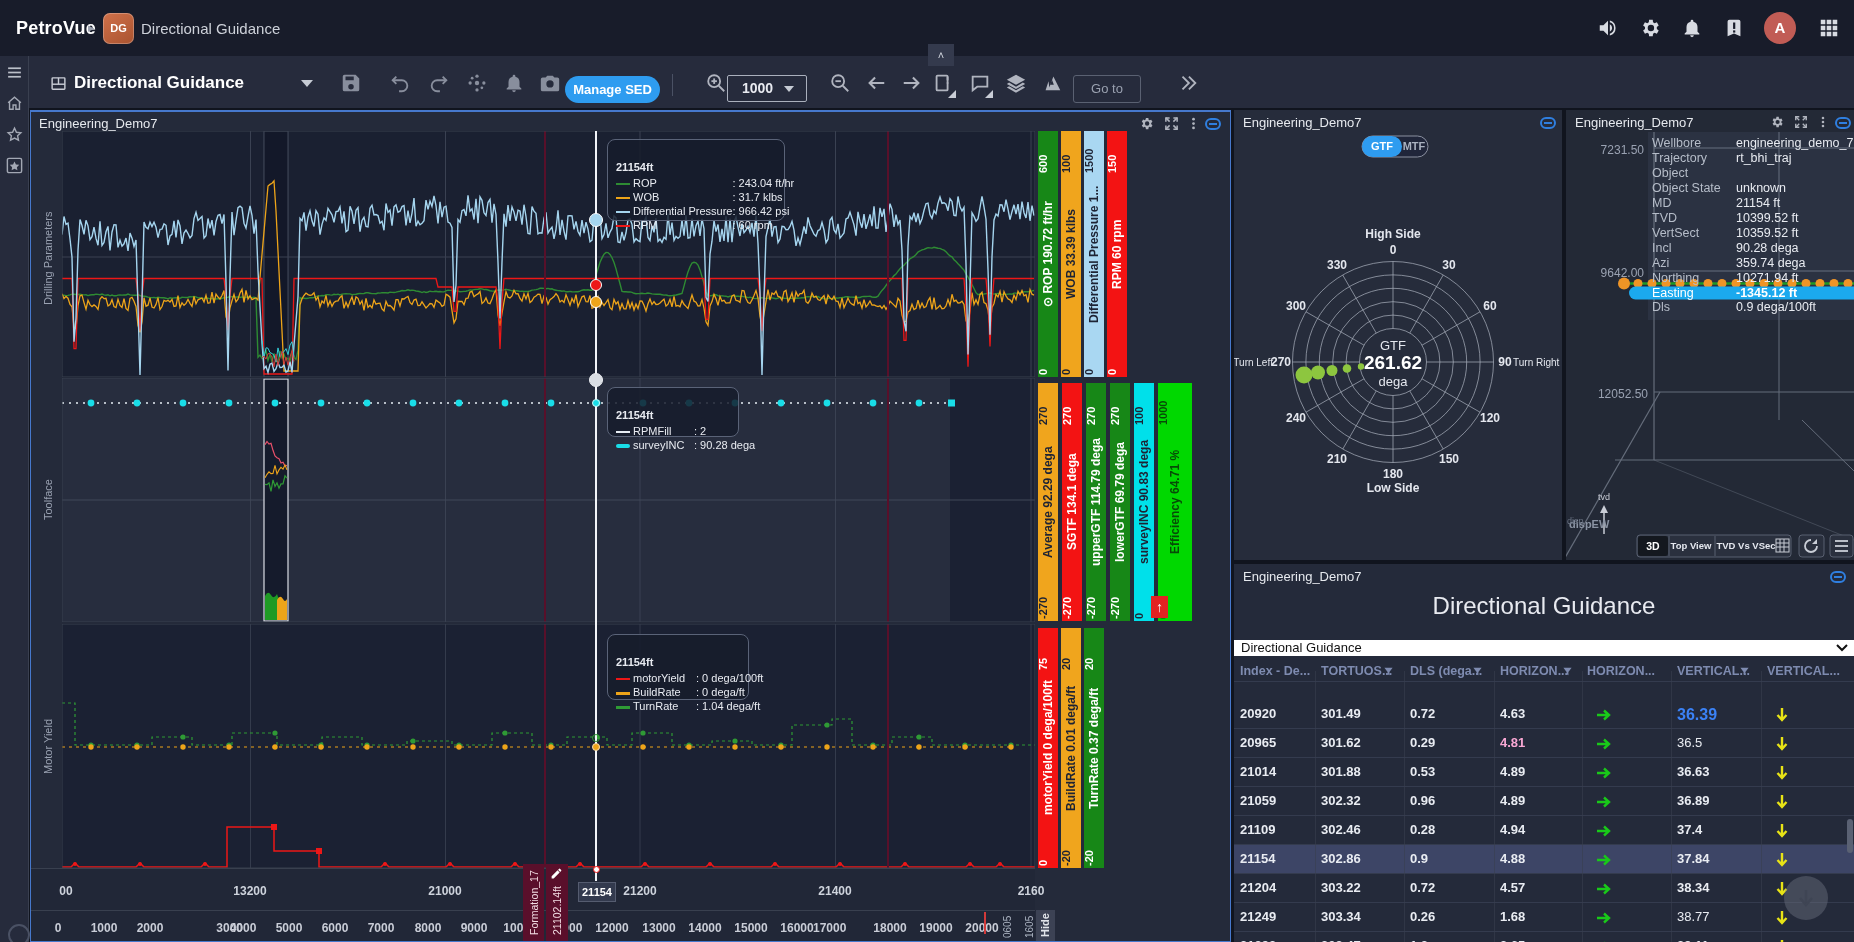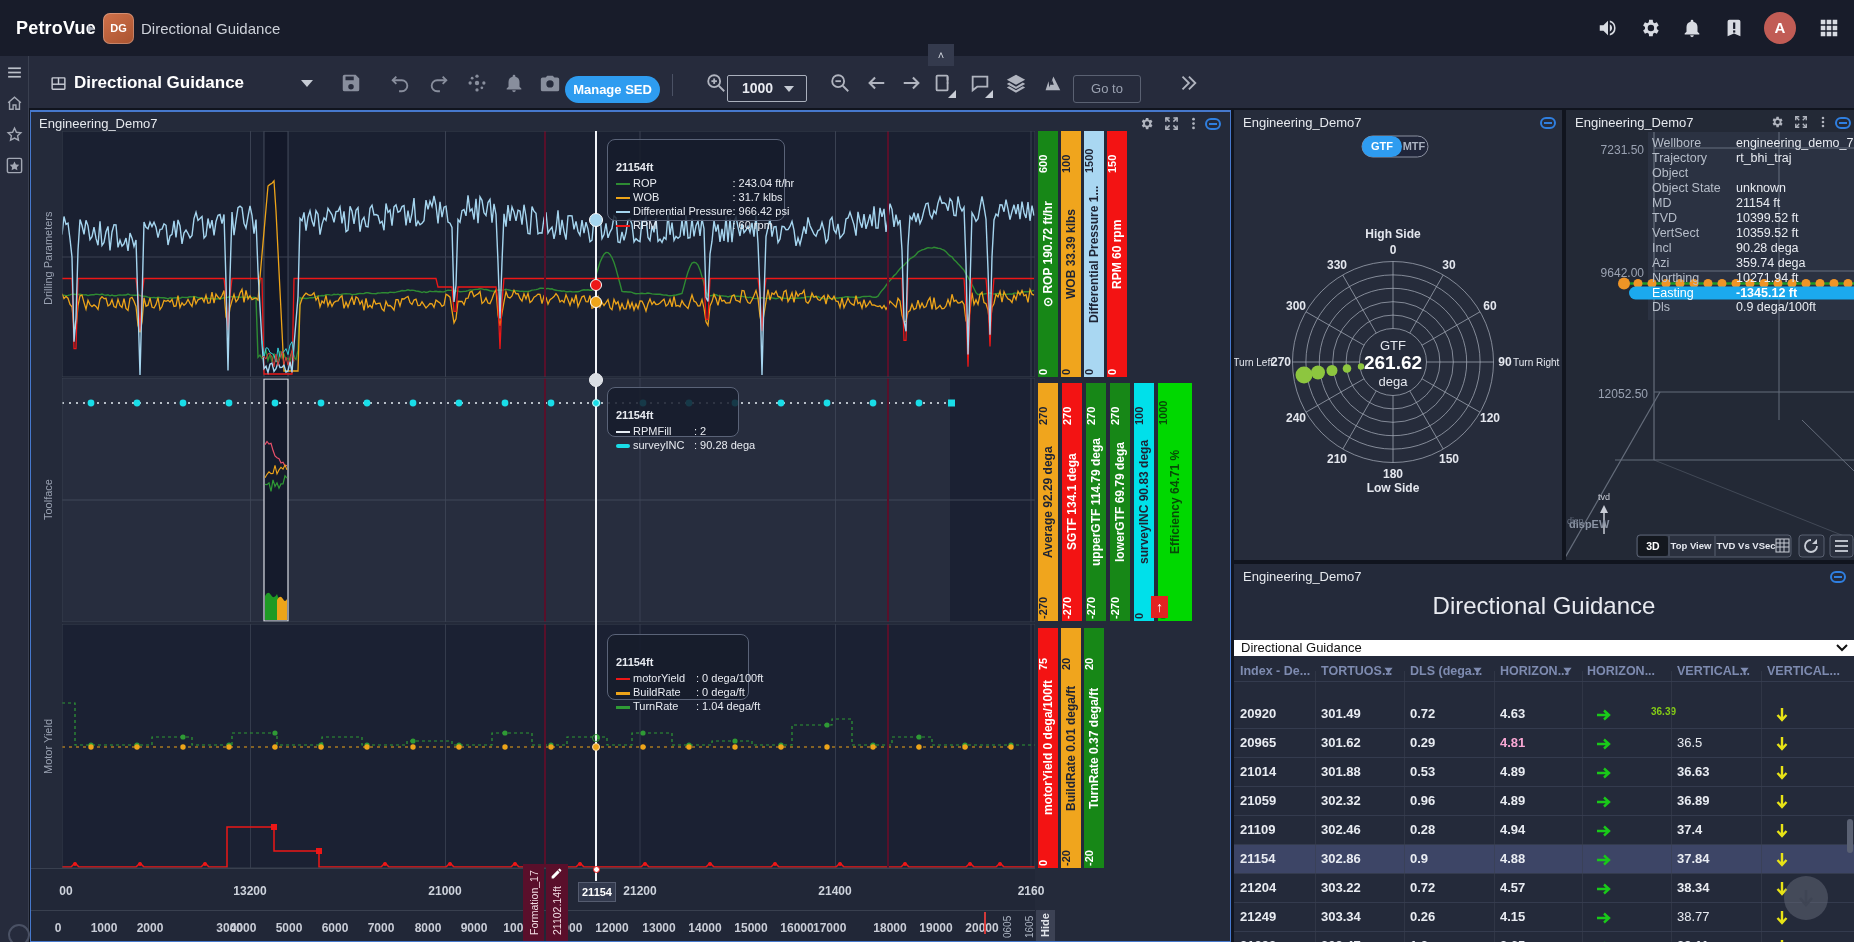--- a/index.html
+++ b/index.html
@@ -700,21 +700,21 @@
 <svg style="position:absolute;left:505px;top:6px" width="11" height="11" viewBox="0 0 24 24" fill="#7e8bb0">
           <path d="M3 4h18l-7 9v7l-4-2v-5z"></path>
         </svg>
 <div style="position:absolute;left:533px;top:4px;color:#7e8bb0;font-size:12.5px;font-weight:bold;white-space:nowrap">VERTICAL...</div>
 </div>
 <div style="position:absolute;left:0;top:136px;width:620px;height:29px;background:transparent;border-bottom:1px solid #343b4e;overflow:hidden">
 <div style="position:absolute;left:6px;top:6px;color:#e9ecf2;font-size:13px;font-weight:bold">20920</div>
 <div style="position:absolute;left:87px;top:6px;color:#e9ecf2;font-size:13px;font-weight:bold">301.49</div>
 <div style="position:absolute;left:176px;top:6px;color:#e9ecf2;font-size:13px;font-weight:bold">0.72</div>
 <div style="position:absolute;left:266px;top:6px;color:#e9ecf2;font-size:13px;font-weight:bold">4.63</div>
-<div style="position:absolute;left:417px;top:6px;color:#84cc16;font-size:10px;font-weight:bold">36.39</div>
+<div style="position:absolute;left:443px;top:6px;color:#3b82f6;font-size:16px;font-weight:bold">36.39</div>
 <svg style="position:absolute;left:362px;top:9px" width="17" height="12" viewBox="0 0 17 12">
           <path d="M1 6h11M8 1.5L13 6l-5 4.5" fill="none" stroke="#19c919" stroke-width="2.4"></path>
         </svg>
 <svg style="position:absolute;left:542px;top:7px" width="12" height="16" viewBox="0 0 12 16">
           <path d="M6 1v11M1.5 8L6 13l4.5-5" fill="none" stroke="#e8e316" stroke-width="2.4"></path>
         </svg>
 </div>
 <div style="position:absolute;left:0;top:165px;width:620px;height:29px;background:transparent;border-bottom:1px solid #343b4e;overflow:hidden">
 <div style="position:absolute;left:6px;top:6px;color:#e9ecf2;font-size:13px;font-weight:bold">20965</div>
 <div style="position:absolute;left:87px;top:6px;color:#e9ecf2;font-size:13px;font-weight:bold">301.62</div>
@@ -790,21 +790,21 @@
           <path d="M1 6h11M8 1.5L13 6l-5 4.5" fill="none" stroke="#19c919" stroke-width="2.4"></path>
         </svg>
 <svg style="position:absolute;left:542px;top:7px" width="12" height="16" viewBox="0 0 12 16">
           <path d="M6 1v11M1.5 8L6 13l4.5-5" fill="none" stroke="#e8e316" stroke-width="2.4"></path>
         </svg>
 </div>
 <div style="position:absolute;left:0;top:339px;width:620px;height:29px;background:transparent;border-bottom:1px solid #343b4e;overflow:hidden">
 <div style="position:absolute;left:6px;top:6px;color:#e9ecf2;font-size:13px;font-weight:bold">21249</div>
 <div style="position:absolute;left:87px;top:6px;color:#e9ecf2;font-size:13px;font-weight:bold">303.34</div>
 <div style="position:absolute;left:176px;top:6px;color:#e9ecf2;font-size:13px;font-weight:bold">0.26</div>
-<div style="position:absolute;left:266px;top:6px;color:#e9ecf2;font-size:13px;font-weight:bold">4.15</div>
+<div style="position:absolute;left:266px;top:6px;color:#e9ecf2;font-size:13px;font-weight:bold">1.68</div>
 <div style="position:absolute;left:443px;top:6px;color:#e9ecf2;font-size:13px;font-weight:normal">38.77</div>
 <svg style="position:absolute;left:362px;top:9px" width="17" height="12" viewBox="0 0 17 12">
           <path d="M1 6h11M8 1.5L13 6l-5 4.5" fill="none" stroke="#19c919" stroke-width="2.4"></path>
         </svg>
 <svg style="position:absolute;left:542px;top:7px" width="12" height="16" viewBox="0 0 12 16">
           <path d="M6 1v11M1.5 8L6 13l4.5-5" fill="none" stroke="#e8e316" stroke-width="2.4"></path>
         </svg>
 </div>
 <div style="position:absolute;left:0;top:368px;width:620px;height:29px;background:transparent;border-bottom:1px solid #343b4e;overflow:hidden">
 <div style="position:absolute;left:6px;top:6px;color:#e9ecf2;font-size:13px;font-weight:bold">21293</div>

